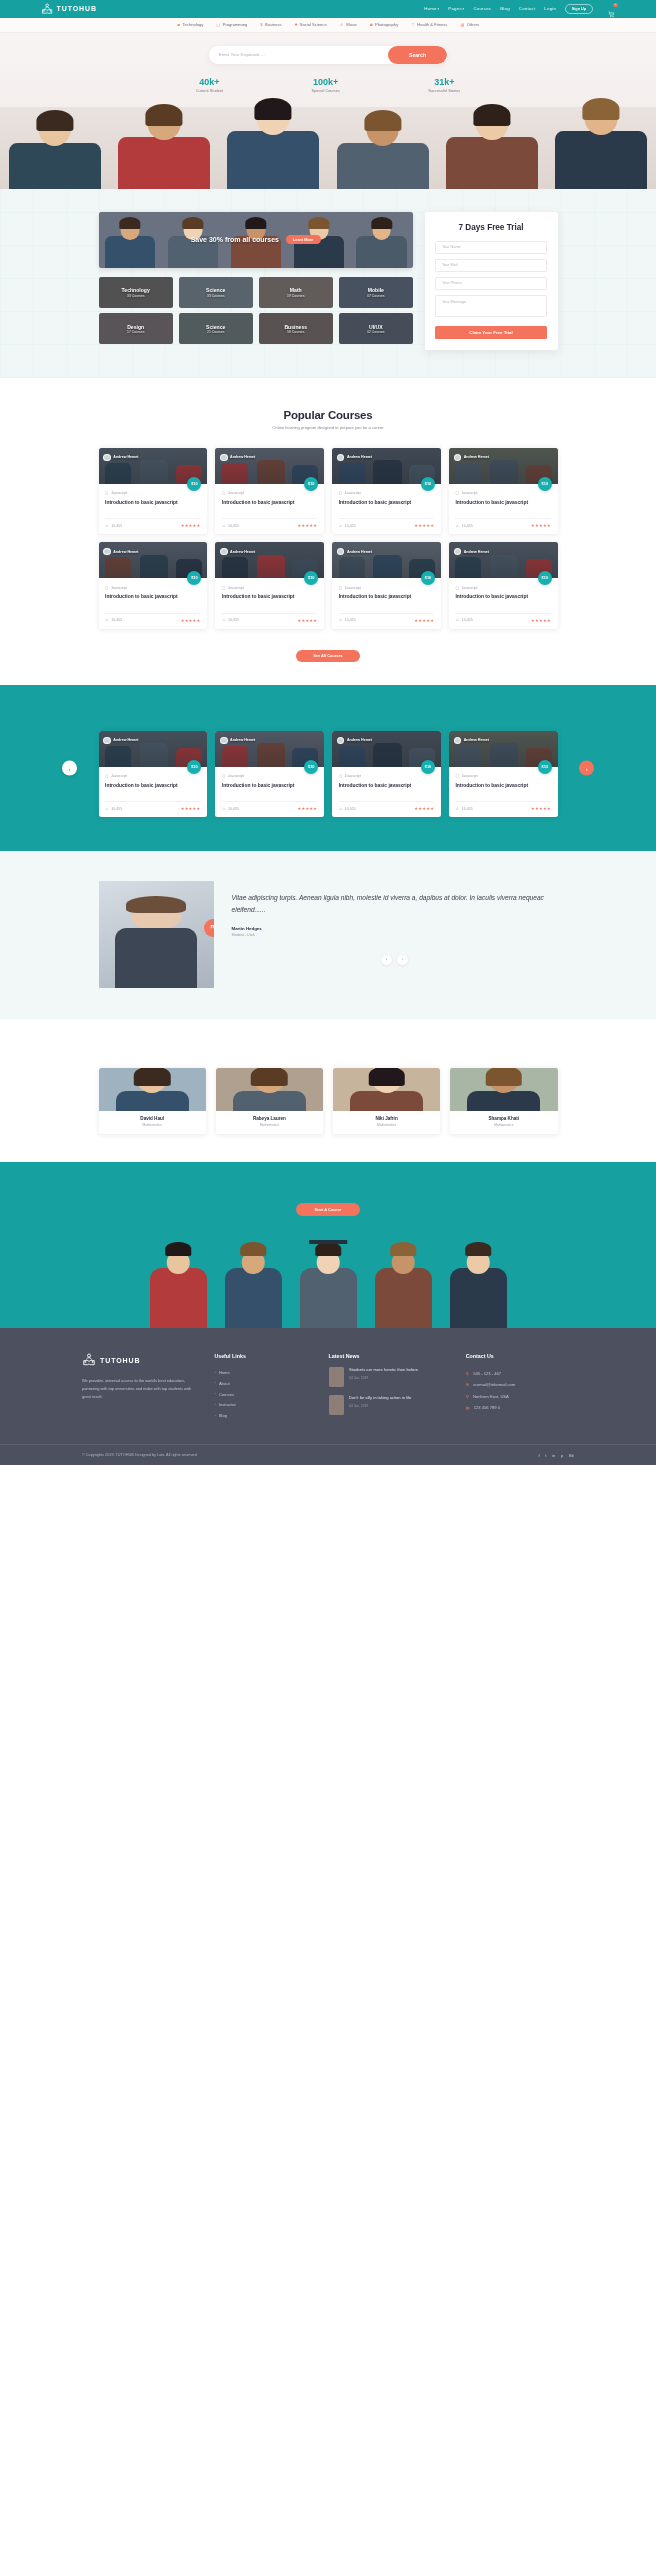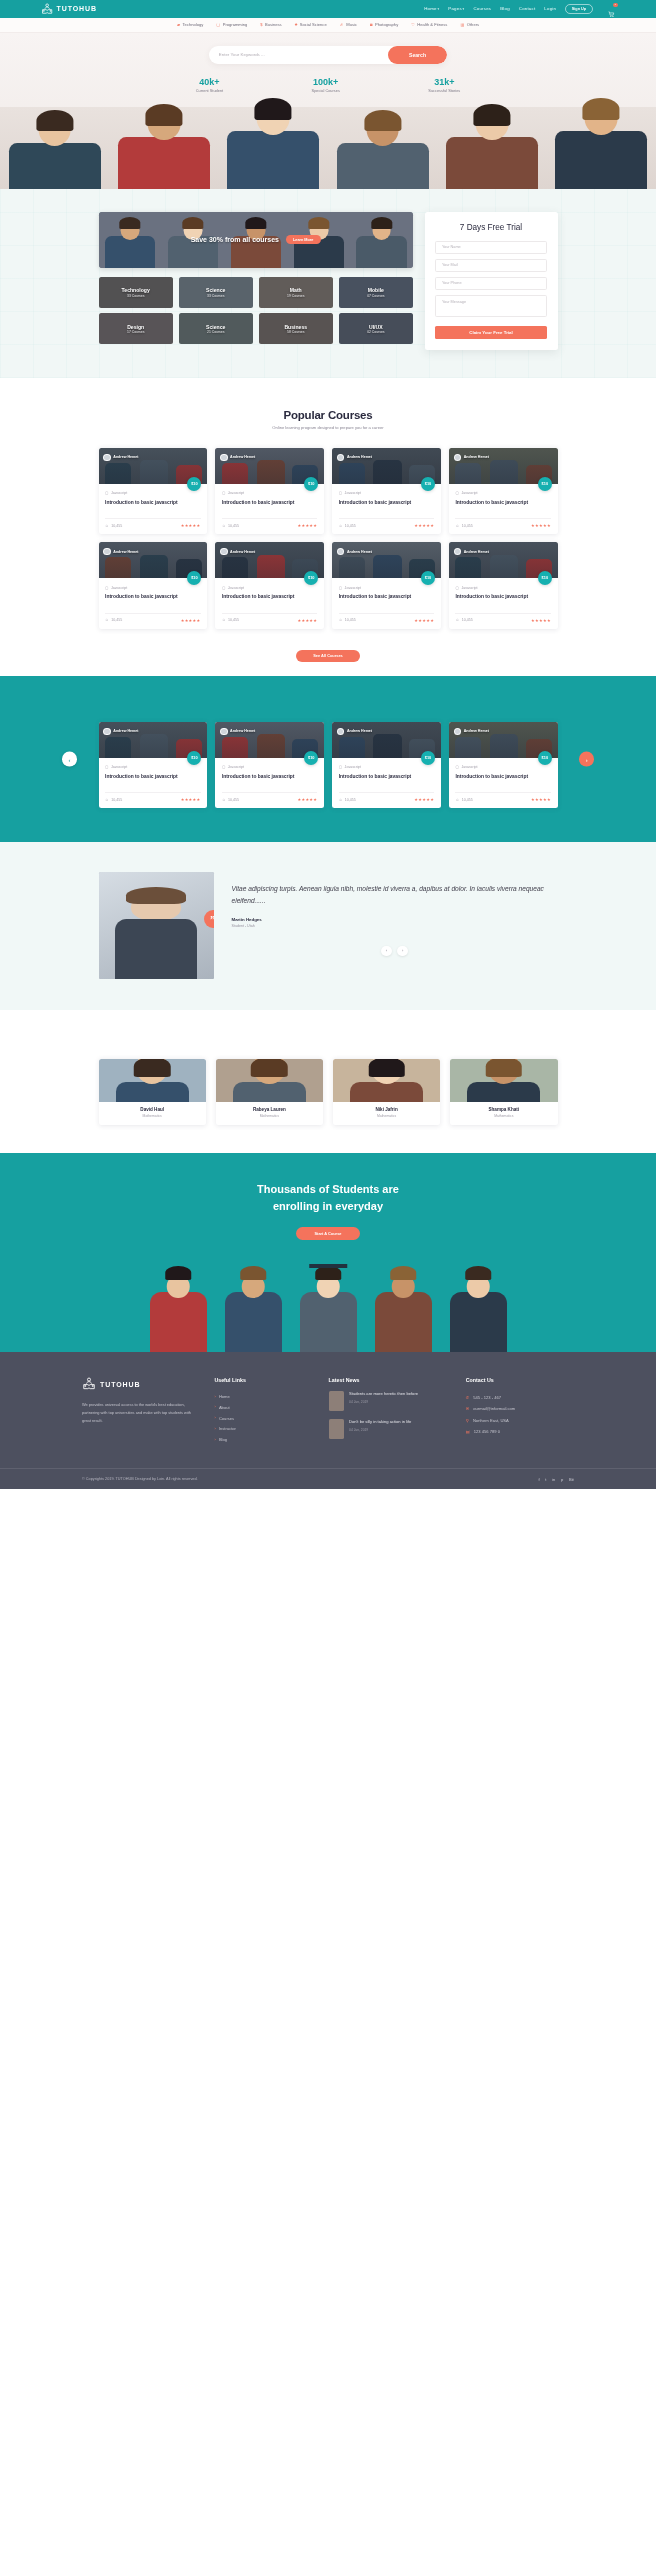--- a/index.html
+++ b/index.html
@@ -129,40 +129,40 @@
     display:flex; flex-direction:column; align-items:center; justify-content:center;
     background:#6d7380;
   }
   .tile-ov { position:absolute; inset:0; background:rgba(46,52,64,.45); }
   .tile span.t1 { position:relative; z-index:2; color:#fff; font-size:5.1px; font-weight:700; text-shadow:0 0.8px 1.6px rgba(0,0,0,.5); }
   .tile span.t2 { position:relative; z-index:2; color:#e8e8ea; font-size:3.4px; margin-top:0.8px; text-shadow:0 0.8px 1.6px rgba(0,0,0,.5); }
   .trial {
     width:133px; background:#fff; border-radius:2.5px;
     padding:11.5px 10.7px 10.7px; box-shadow:0 2.5px 9.8px rgba(60,70,70,.1);
   }
-  .trial h3 { text-align:center; font-size:8.2px; font-weight:400; color:#2b2b3f; margin-bottom:9px; }
+  .trial h3 { text-align:center; font-size:8.2px; font-weight:700; color:#2b2b3f; margin-bottom:9px; }
   .trial .fld {
     width:100%; height:12.3px; border:0.8px solid #ece9ea; border-radius:1.6px;
     margin-bottom:5.7px; padding:0 5.7px; font-size:3.8px; color:#b6b2b9;
     display:flex; align-items:center;
   }
   .trial .fld.area { height:21.3px; align-items:flex-start; padding-top:4.1px; }
   .trial .submit {
     width:100%; height:13px; background:#f4735c; color:#fff;
     border:0; border-radius:1.6px; font-size:4.4px; font-weight:700;
     font-family:"Liberation Sans", sans-serif; cursor:pointer; margin-top:1.6px;
   }
 
   
   .sec-head { text-align:center; }
   .sec-head h2 { font-size:11.5px; font-weight:700; color:#2b2b3f; letter-spacing:-0.2px; }
   .sec-head p { font-size:4.1px; color:#8a8694; margin-top:4.1px; }
 
   
-  .popular { padding:31px 0 14px; background:#fff; }
+  .popular { padding:31px 0 23px; background:#fff; }
   .course-grid {
     width:459px; margin:18px auto 0;
     display:grid; grid-template-columns:repeat(4,1fr); gap:8.2px;
   }
   .card {
     background:#fff; border-radius:2.5px; overflow:hidden;
     box-shadow:0 0.8px 4.9px rgba(50,50,70,.11);
   }
   .card-img { height:36px; position:relative; background:#4d5663; }
   .card-img .shade { position:absolute; inset:0; background:linear-gradient(180deg,rgba(30,35,45,.18),rgba(30,35,45,.45)); }
@@ -913,24 +913,20 @@
      </div>
      <div class="inf">
        <div class="nm">Shampa Khati</div>
        <div class="rl">Mathematics</div>
      </div>
    </div>
       </div>
   </section>
 
   <section class="cta">
-    <h2>
-      <span>Thousands of Students are</span><br>
-      <span>enrolling in everyday</span>
-    </h2>
     <button class="btn">Start A Course</button>
     <div class="cta-people" id="cta-people">
         <div class="cp">
     <div style="position:absolute;bottom:0;left:12%;right:12%;height:62%;border-radius:11.5px 11.5px 0 0;background:#b33b3b"></div>
     <div style="position:absolute;bottom:56%;left:50%;transform:translateX(-50%);width:30%;padding-bottom:30%;border-radius:50%;background:#e8c49f"></div>
     <div style="position:absolute;bottom:74%;left:50%;transform:translateX(-50%);width:34%;padding-bottom:18%;border-radius:50% 50% 10% 10%;background:#20181a"></div>
 
   </div>
         <div class="cp">
     <div style="position:absolute;bottom:0;left:12%;right:12%;height:62%;border-radius:11.5px 11.5px 0 0;background:#35506b"></div>

